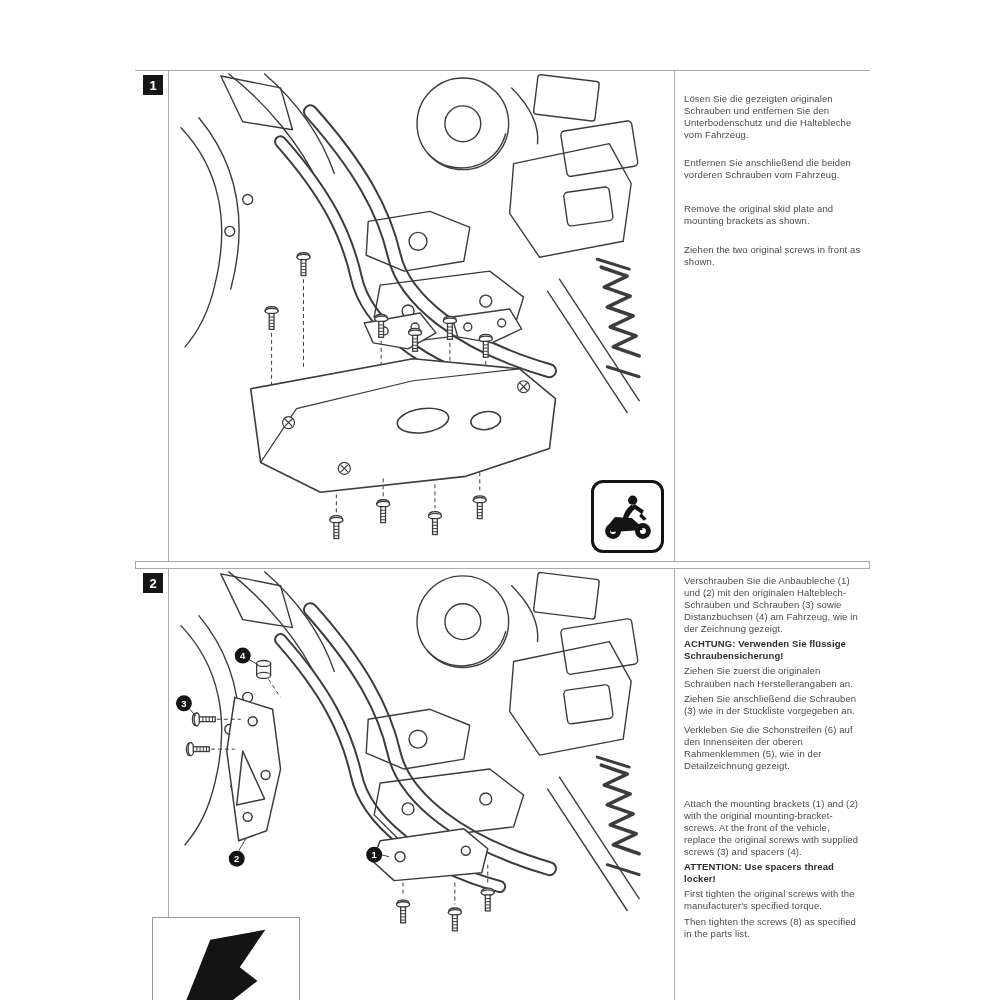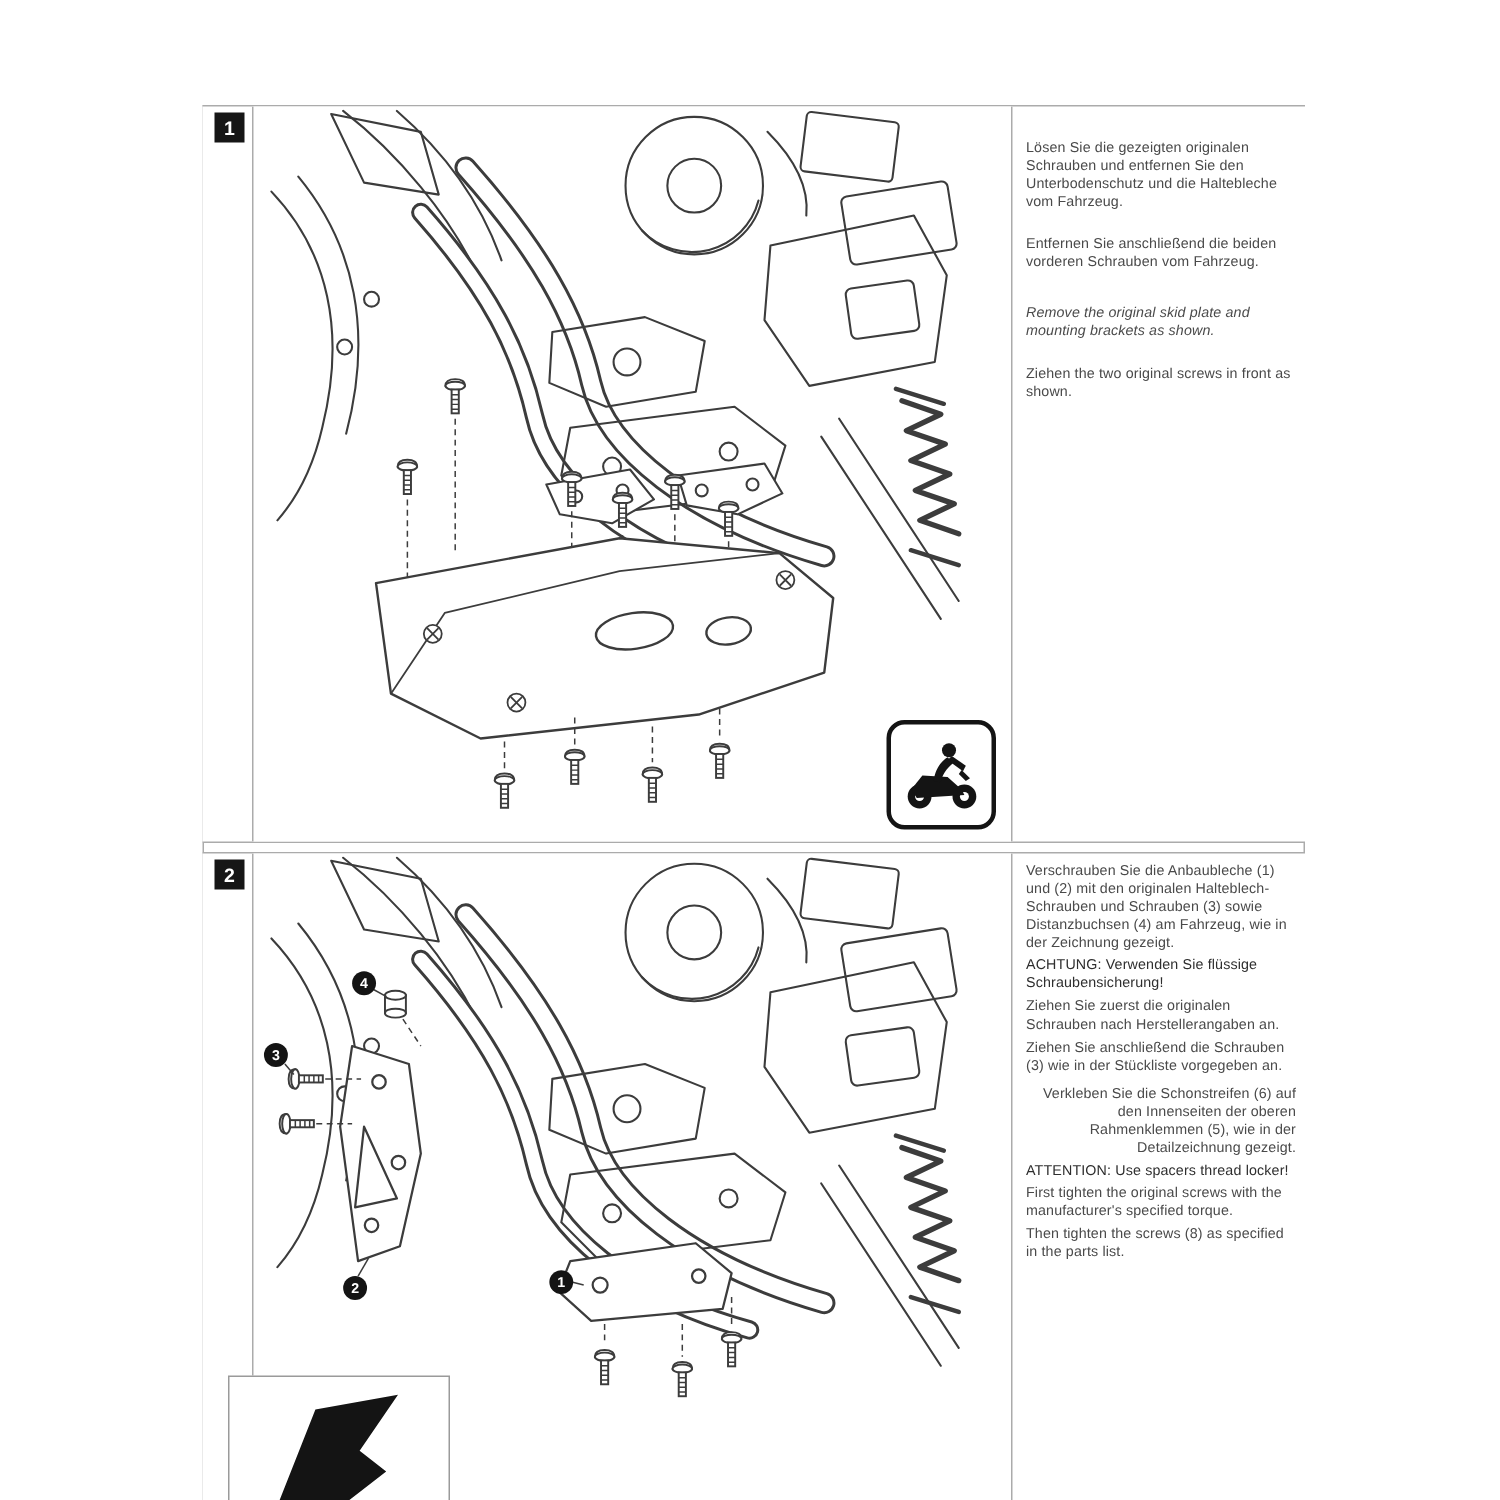--- a/index.html
+++ b/index.html
@@ -18,23 +18,23 @@
                overflow:hidden; background:#ffffff; }
 
   .step-badge { position:absolute; left:8px; top:4px; width:20px; height:20px;
                 background:#161616; color:#ffffff; font-size:13px; font-weight:bold;
                 display:flex; align-items:center; justify-content:center; }
 
   .text-col { position:absolute; left:549px; top:6px; width:180px;
               font-size:9.5px; line-height:1.27; letter-spacing:0.1px; color:#4a4a4a; }
   .text-col p { margin:16px 0 5px 0; }
   #panel2 .text-col p { margin:0 0 3px 0; }
-  p.warn { font-weight:normal; color:#2e2e2e; margin-bottom:3px !important; }
-  .sp { margin-top:7px !important;text-align:right; }
-  .lang-gap  { margin-top:22px !important;font-style:italic; }
+  p.warn { font-weight:bold; color:#2e2e2e; margin-bottom:3px !important; }
+  .sp { margin-top:7px !important; }
+  .lang-gap  { margin-top:22px !important; }
   .lang-gap2 { margin-top:26px !important; }
 
   .moto-box { position:absolute; right:10px; bottom:8px; width:73px; height:73px;
               border:3px solid #141414; border-radius:12px; background:#ffffff;
               display:flex; align-items:center; justify-content:center; }
 
   .inset-box { position:absolute; left:17px; top:348px; width:148px; height:120px;
                border:1px solid #9a9a9a; background:#ffffff; }
 </style>
 </head>
@@ -233,17 +233,18 @@
       <path fill="#141414" d="M28,98 L58,22 L114,12 L88,50 L106,64 L52,106 Z"></path>
     </svg>
   </div>
 
   <div class="text-col">
     <p>Verschrauben Sie die Anbaubleche (1) und (2) mit den originalen Halteblech-Schrauben und Schrauben (3) sowie Distanzbuchsen (4) am Fahrzeug, wie in der Zeichnung gezeigt.</p>
     <p class="warn">ACHTUNG: Verwenden Sie flüssige Schraubensicherung!</p>
     <p>Ziehen Sie zuerst die originalen Schrauben nach Herstellerangaben an.</p>
     <p>Ziehen Sie anschließend die Schrauben (3) wie in der Stückliste vorgegeben an.</p>
     <p class="sp">Verkleben Sie die Schonstreifen (6) auf den Innenseiten der oberen Rahmenklemmen (5), wie in der Detailzeichnung gezeigt.</p>
+    <p class="lang-gap2">Attach the mounting brackets (1) and (2) with the original mounting-bracket-screws. At the front of the vehicle, replace the original screws with supplied screws (3) and spacers (4).</p>
     <p class="warn">ATTENTION: Use spacers thread locker!</p>
     <p>First tighten the original screws with the manufacturer's specified torque.</p>
     <p>Then tighten the screws (8) as specified in the parts list.</p>
   </div>
 </section>
 
 </body></html>

